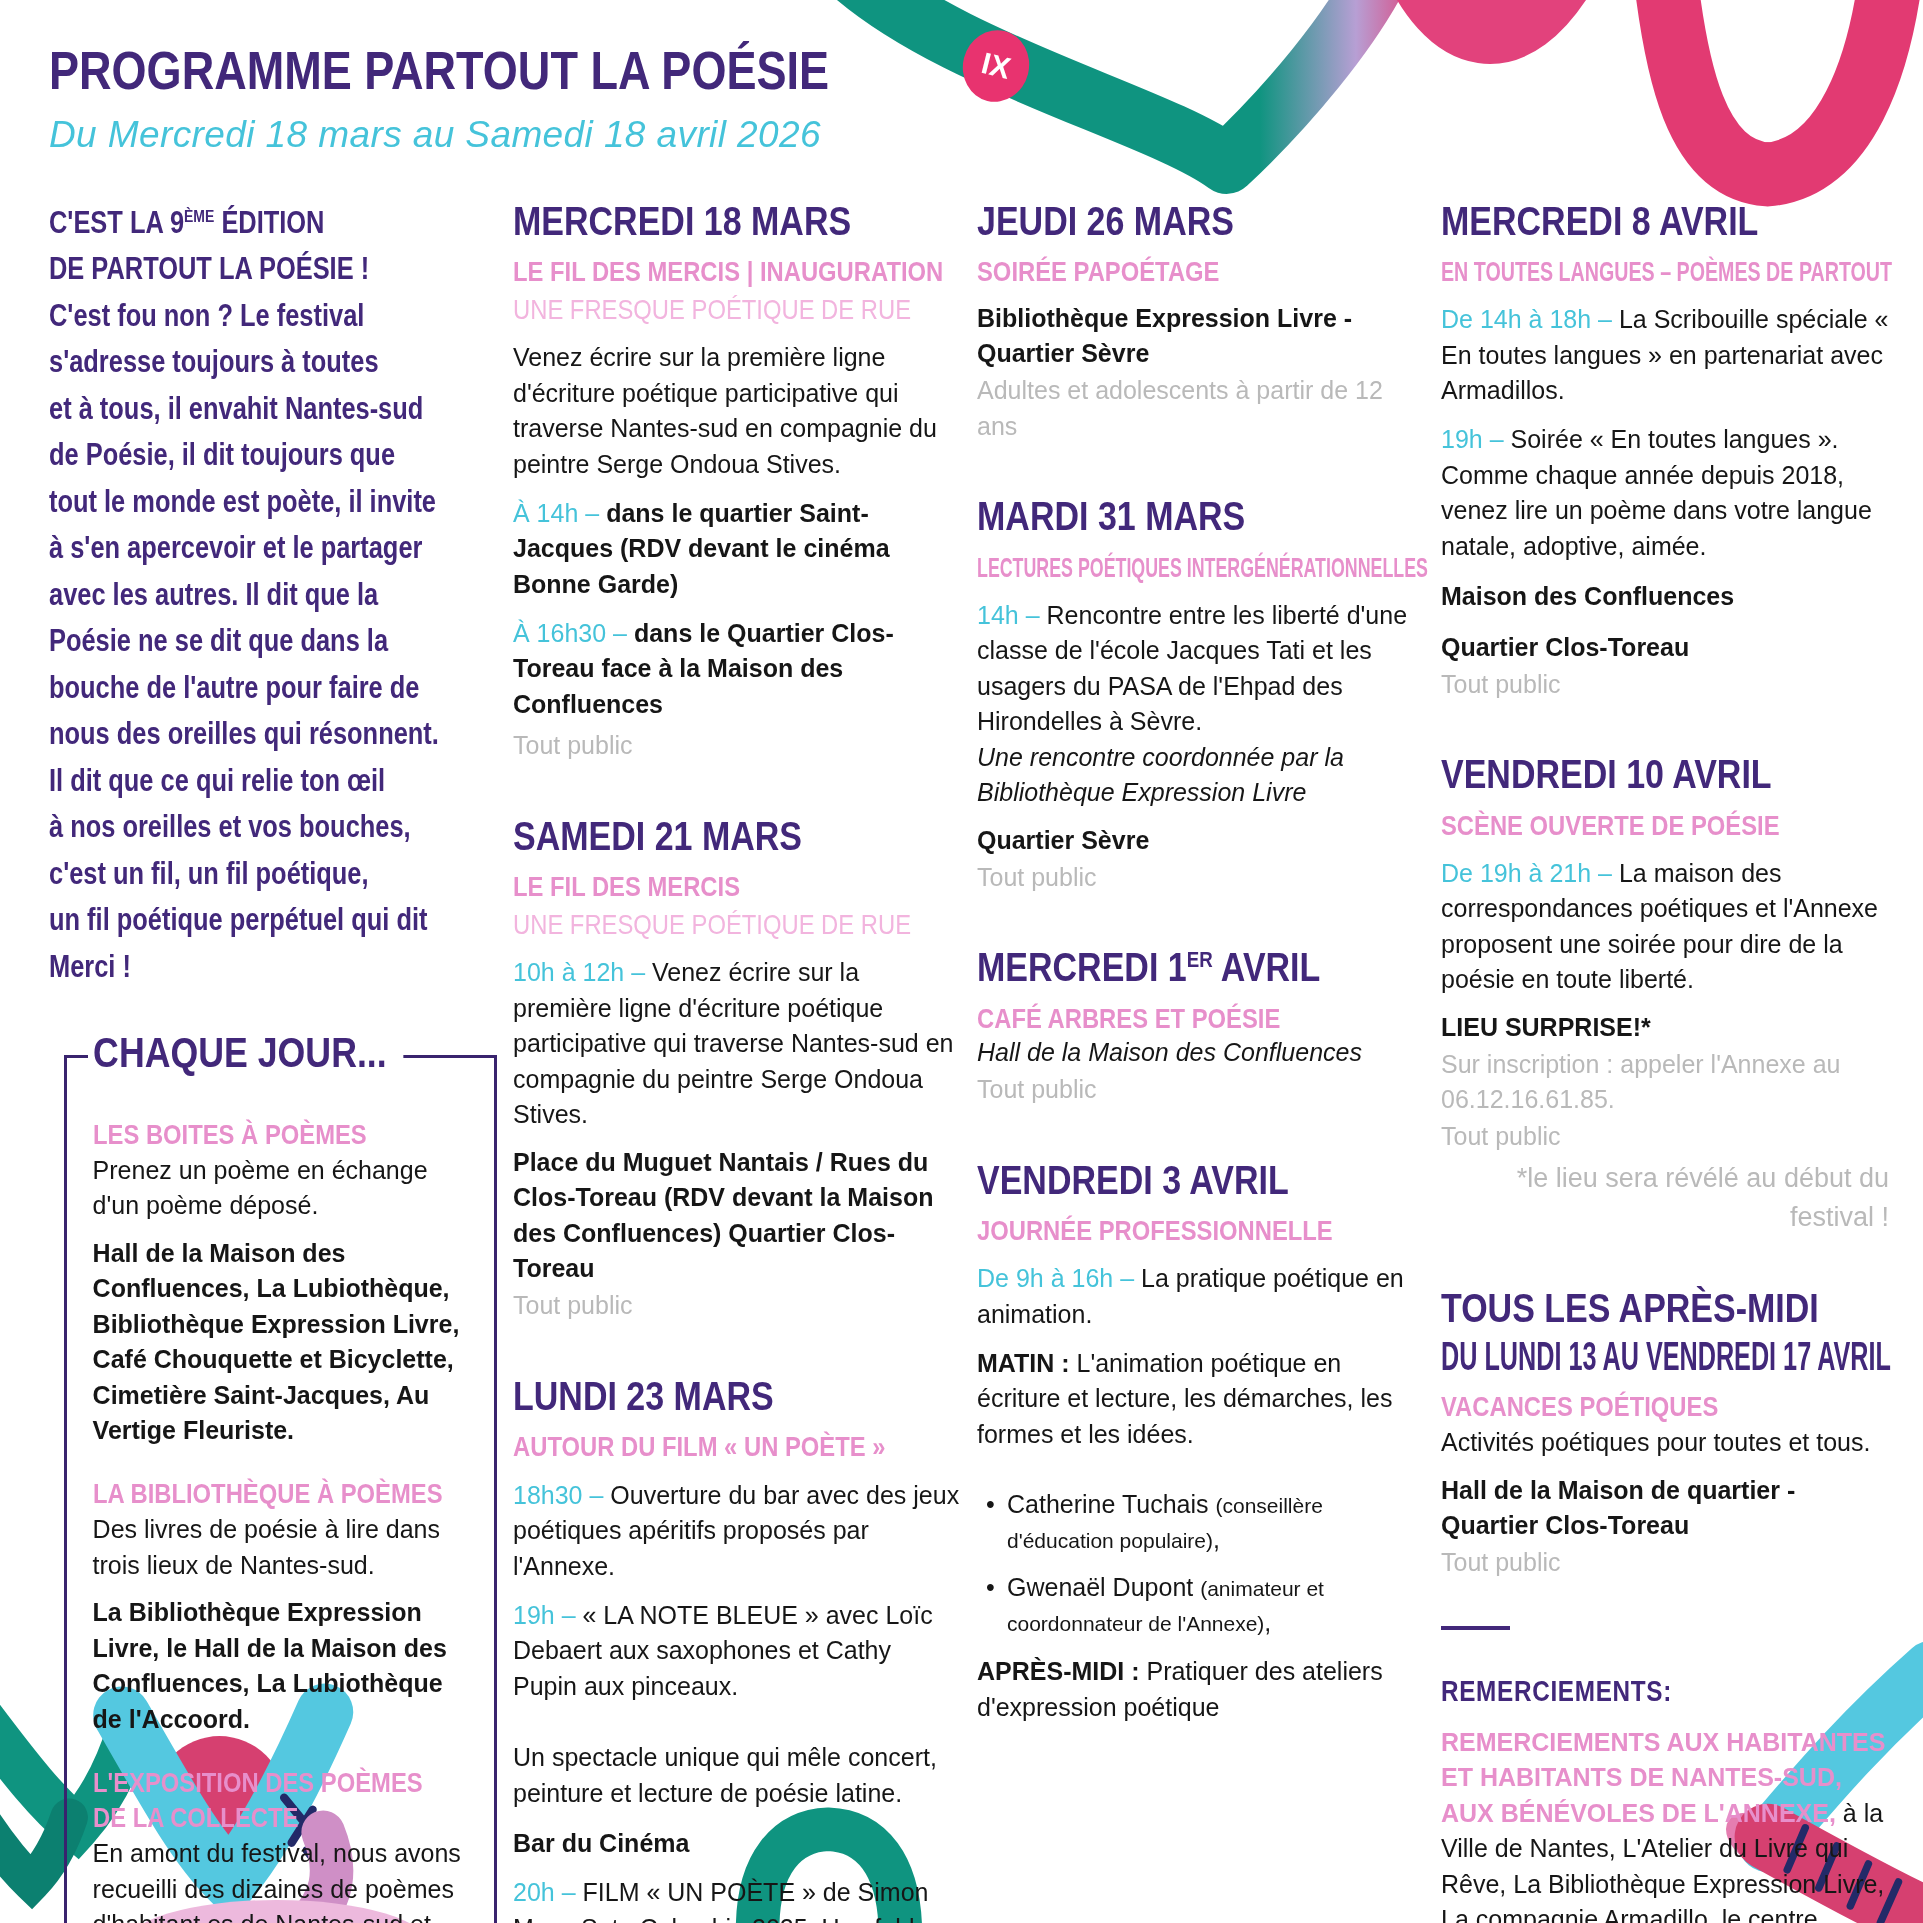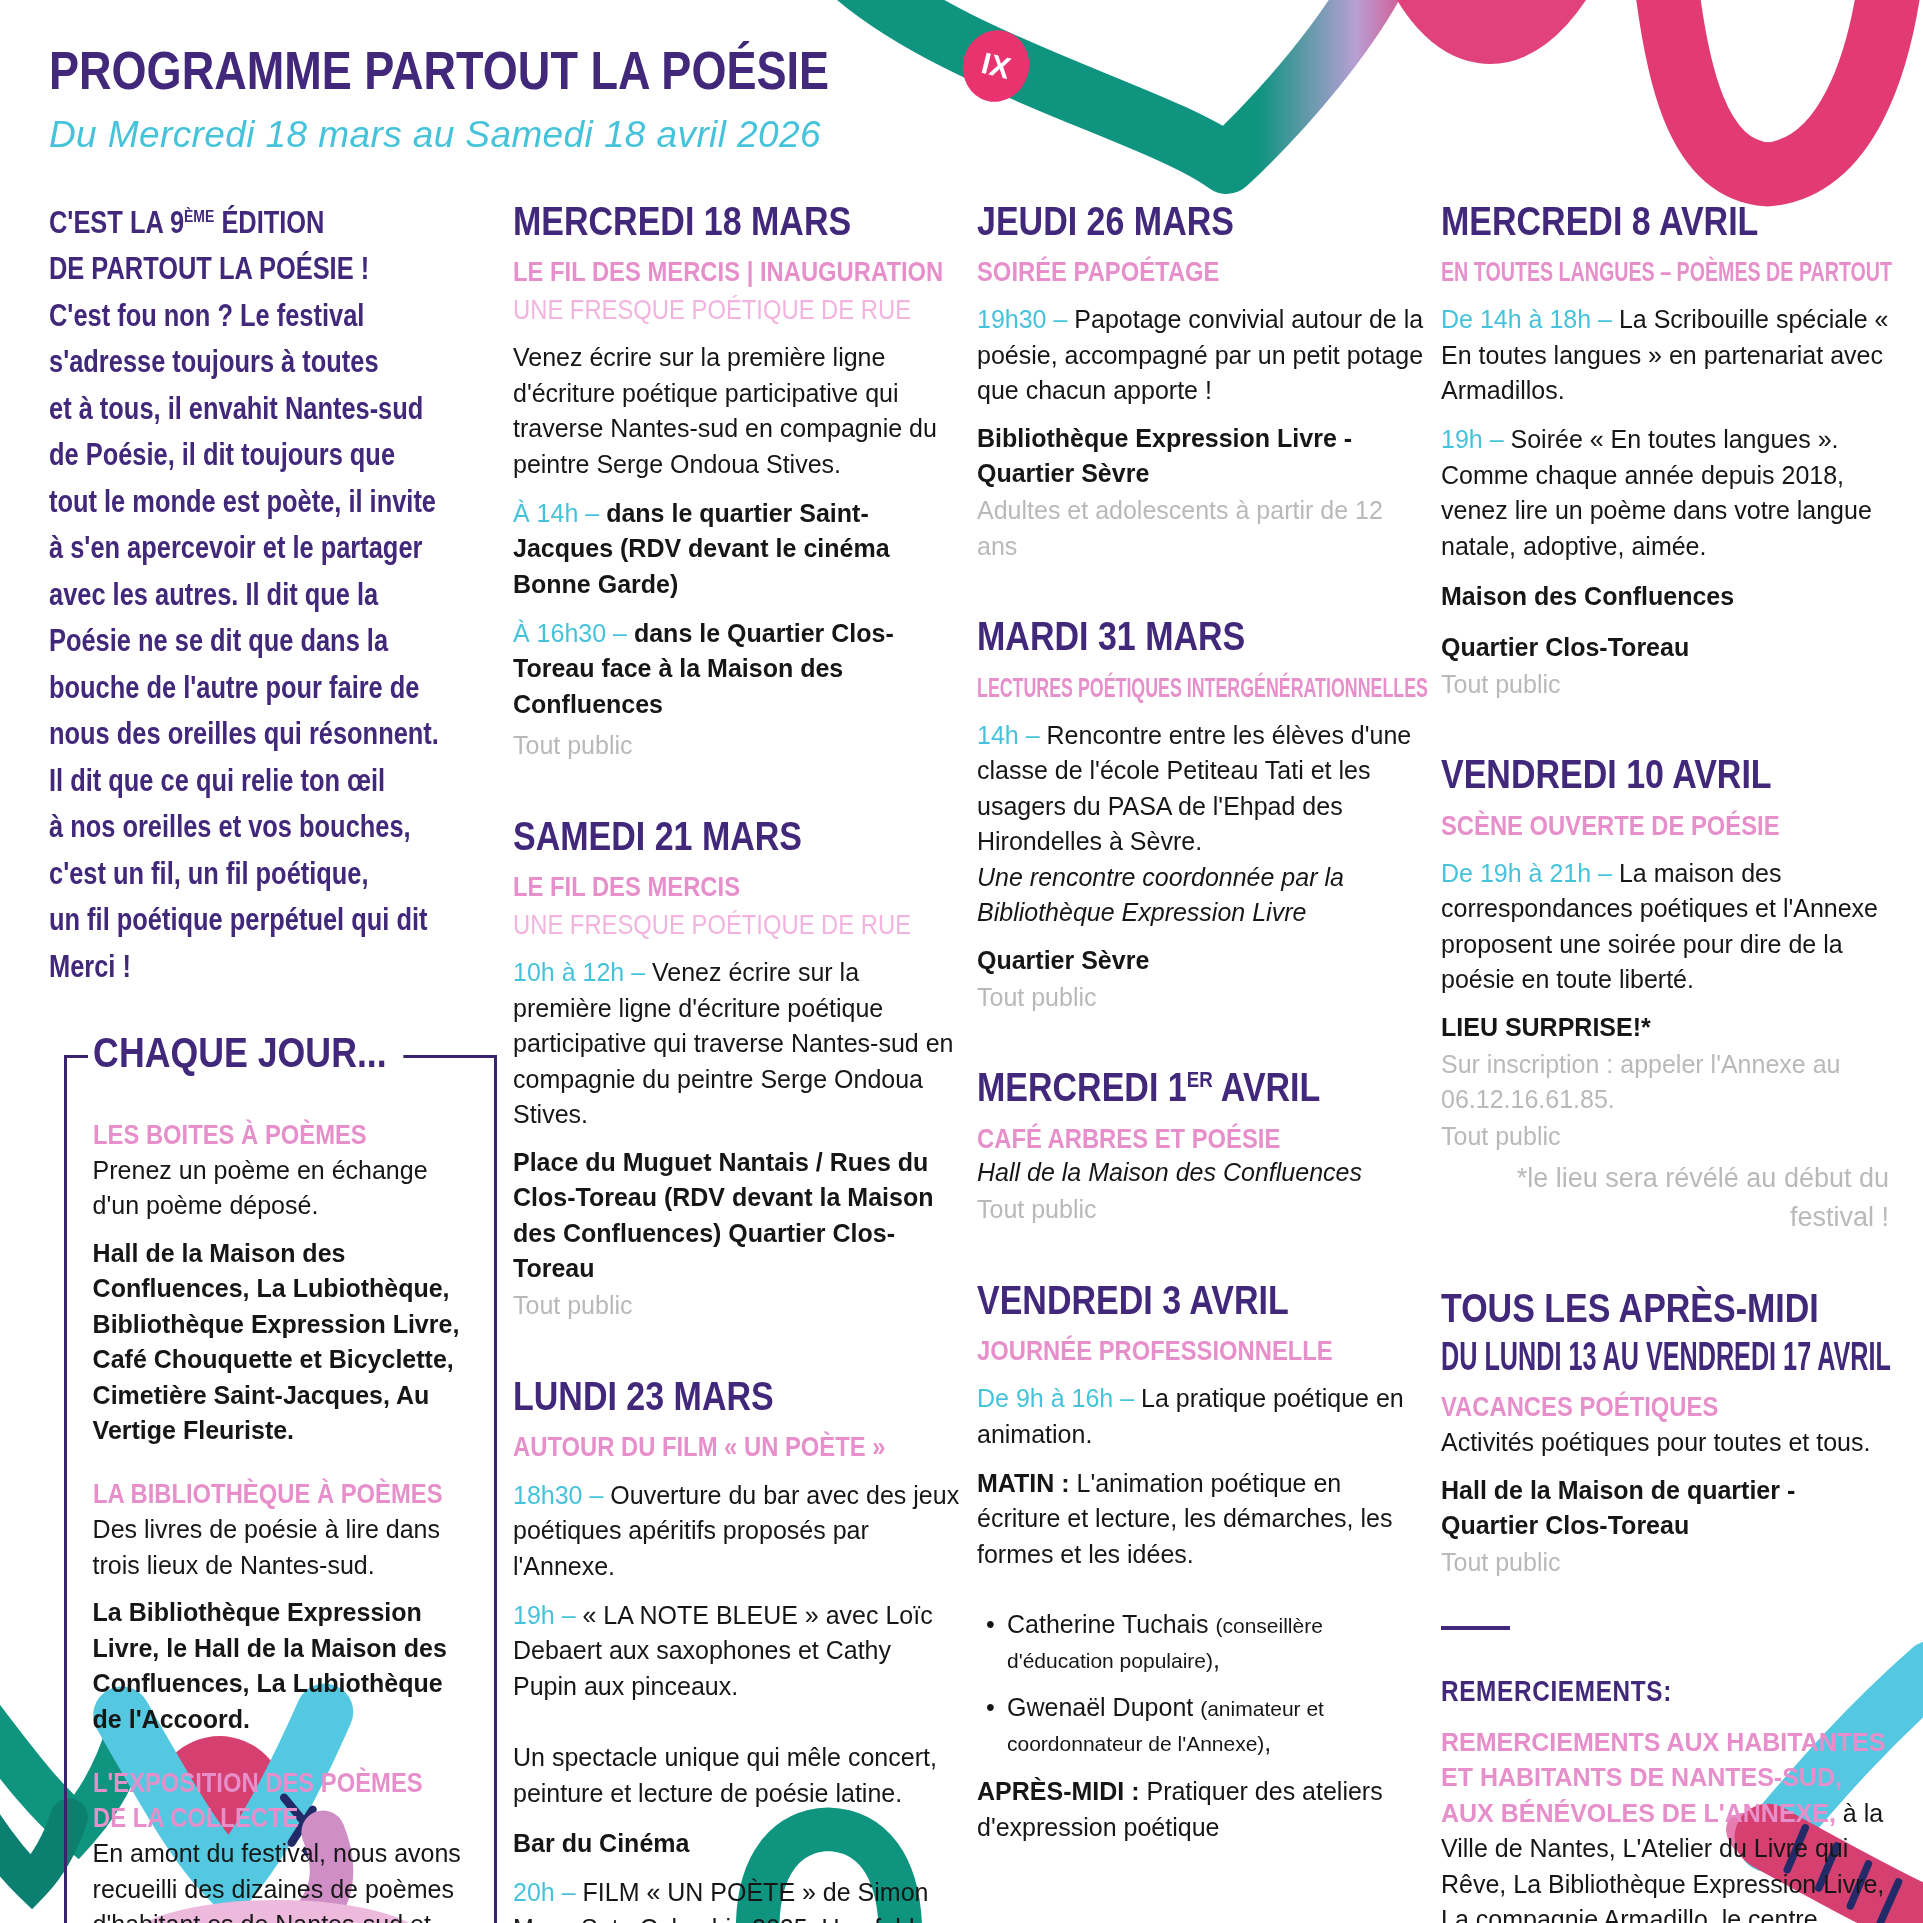--- a/index.html
+++ b/index.html
@@ -139,26 +139,25 @@
         <div class="l-p"><span class="s-time">18h30 – </span><span>Ouverture du bar avec des jeux poétiques apéritifs proposés par l'Annexe.</span></div>
         <div class="l-p"><span class="s-time">19h – </span><span>« LA NOTE BLEUE » avec Loïc Debaert aux saxophones et Cathy Pupin aux pinceaux.</span></div>
         <div class="l-gap"></div>
         <div class="l-p"><span>Un spectacle unique qui mêle concert, peinture et lecture de poésie latine.</span></div>
         <div class="l-loc2"><span class="s-b">Bar du Cinéma</span></div>
         <div class="l-p"><span class="s-time">20h – </span><span>FILM « UN POÈTE » de Simon Mesa Soto Colombie 2025. Une fable tragi-comique mordante sur le milieu de l'art et ses liens qui l'unissent (ou le désunissent) au peuple.</span></div>
       </div>
     <div class="col" id="col2">
         <div class="l-day cond" style="transform: scaleX(0.85);"><span>JEUDI 26 MARS</span></div>
         <div class="l-title cond" style="transform: scaleX(0.85);"><span class="s-pk">SOIRÉE PAPOÉTAGE</span></div>
-        <div class="l-p"><span class="s-time">19h30 – </span><span>Papotage convivial autour de la poésie, accompagné par un petit potage que chacun apporte !</span></div>
         <div class="l-loc"><span class="s-b">Bibliothèque Expression Livre - Quartier Sèvre</span></div>
         <div class="l-aud2"><span>Adultes et adolescents à partir de 12 ans</span></div>
         <div class="l-day cond" style="transform: scaleX(0.85);"><span>MARDI 31 MARS</span></div>
         <div class="l-title cond" style="transform: scaleX(0.636073);"><span class="s-pk">LECTURES POÉTIQUES INTERGÉNÉRATIONNELLES</span></div>
-        <div class="l-p"><span class="s-time">14h – </span><span>Rencontre entre les élèves d'une classe de l'école Petiteau Tati et les usagers du PASA de l'Ehpad des Hirondelles à Sèvre.</span></div>
+        <div class="l-p"><span class="s-time">14h – </span><span>Rencontre entre les liberté d'une classe de l'école Jacques Tati et les usagers du PASA de l'Ehpad des Hirondelles à Sèvre.</span></div>
         <div class="l-it"><span>Une rencontre coordonnée par la Bibliothèque Expression Livre</span></div>
         <div class="l-loc"><span class="s-b">Quartier Sèvre</span></div>
         <div class="l-aud2"><span>Tout public</span></div>
         <div class="l-day cond" style="transform: scaleX(0.85);"><span>MERCREDI 1</span><span class="s-sup">ER</span><span> AVRIL</span></div>
         <div class="l-title cond" style="transform: scaleX(0.85);"><span class="s-pk">CAFÉ ARBRES ET POÉSIE</span></div>
         <div class="l-it"><span>Hall de la Maison des Confluences</span></div>
         <div class="l-aud2"><span>Tout public</span></div>
         <div class="l-day cond" style="transform: scaleX(0.85);"><span>VENDREDI 3 AVRIL</span></div>
         <div class="l-title cond" style="transform: scaleX(0.85);"><span class="s-pk">JOURNÉE PROFESSIONNELLE</span></div>
         <div class="l-p"><span class="s-time">De 9h à 16h – </span><span>La pratique poétique en animation.</span></div>

